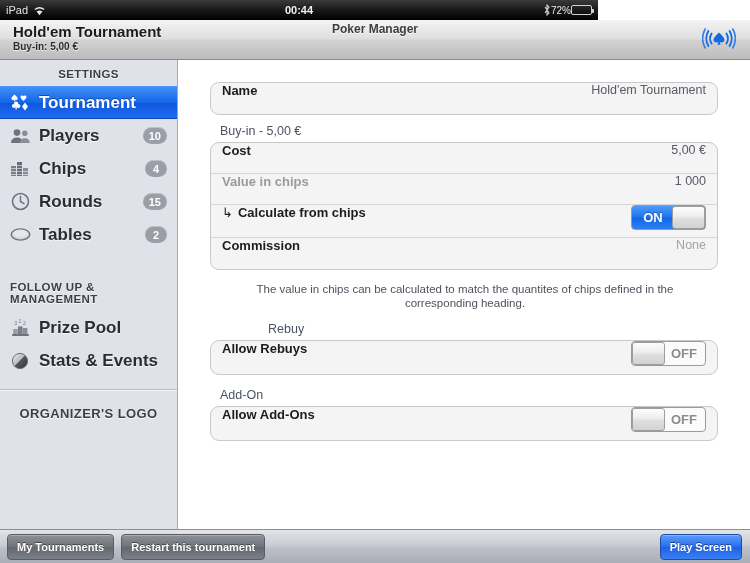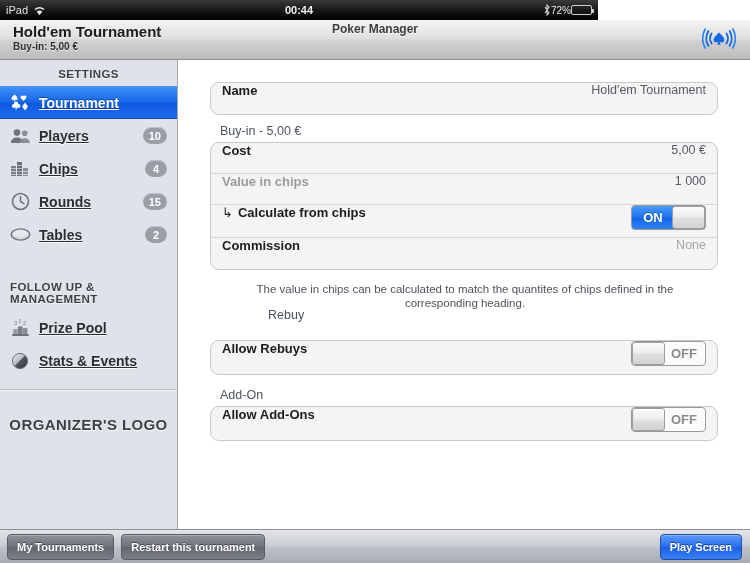--- a/index.html
+++ b/index.html
@@ -96,24 +96,23 @@
     padding: 0 10px 0 9px;
     box-sizing: border-box;
     position: relative;
   }
   .side-item .ico {
     width: 22px; height: 22px; flex: 0 0 22px;
     display: flex; align-items: center; justify-content: center;
     margin-right: 8px;
   }
   .side-item .label {
-    font-size: 14px; font-weight: bold; color: #2a2d33;
+    font-size: 17px; font-weight: bold; color: #2a2d33;
     text-shadow: 0 1px 0 rgba(255,255,255,.75);
     flex: 1 1 auto;
-    text-decoration: underline;
   }
   .side-item.selected {
     background: linear-gradient(to bottom, #3f8ff7 0%, #1565e8 50%, #0e57dd 51%, #1f6cf0 100%);
     border-top: 1px solid #4a93f8;
     border-bottom: 1px solid #0b49b8;
   }
   .side-item.selected .label {
     color: #ffffff; text-shadow: 0 -1px 0 rgba(0,0,0,.35);
   }
   .badge {
@@ -123,24 +122,24 @@
     display: flex; align-items: center; justify-content: center;
     padding: 0 6px; box-sizing: border-box;
     box-shadow: inset 0 1px 0 rgba(255,255,255,.35);
   }
   .side-gap { height: 22px; }
   .logo-divider {
     height: 1px; background: #b9bcc2; margin: 8px 0 0 0;
     box-shadow: 0 1px 0 rgba(255,255,255,.7);
   }
   .logo-label {
-    text-align: center; font-size: 15px; font-weight: bold;
+    text-align: center; font-size: 13px; font-weight: bold;
     color: #3c3f45; letter-spacing: .4px;
     text-shadow: 0 1px 0 rgba(255,255,255,.85);
-    padding-top: 26px;
+    padding-top: 16px;
   }
 
   
   .content {
     position: absolute; top: 60px; left: 179px;
     width: 571px; height: 469px;
     background: #ffffff;
     overflow: hidden;
   }
   .card {
@@ -445,21 +444,21 @@
         </span>
       </div>
       <div class="row">
         <span class="rlabel">Commission</span>
         <span class="rvalue grey">None</span>
       </div>
     </div>
 
     <div class="footnote" style="top:222px;">The value in chips can be calculated to match the quantites of chips defined in the corresponding heading.</div>
 
-    <div class="group-title" style="top:248px;padding-left:48px;">Rebuy</div>
+    <div class="group-title" style="top:262px;padding-left:48px;">Rebuy</div>
 
     <div class="card" style="top:280px;">
       <div class="row" style="height:33px;">
         <span class="rlabel">Allow Rebuys</span>
         <span class="toggle off">
           <span class="track-text">OFF</span>
           <span class="knob"></span>
         </span>
       </div>
     </div>

